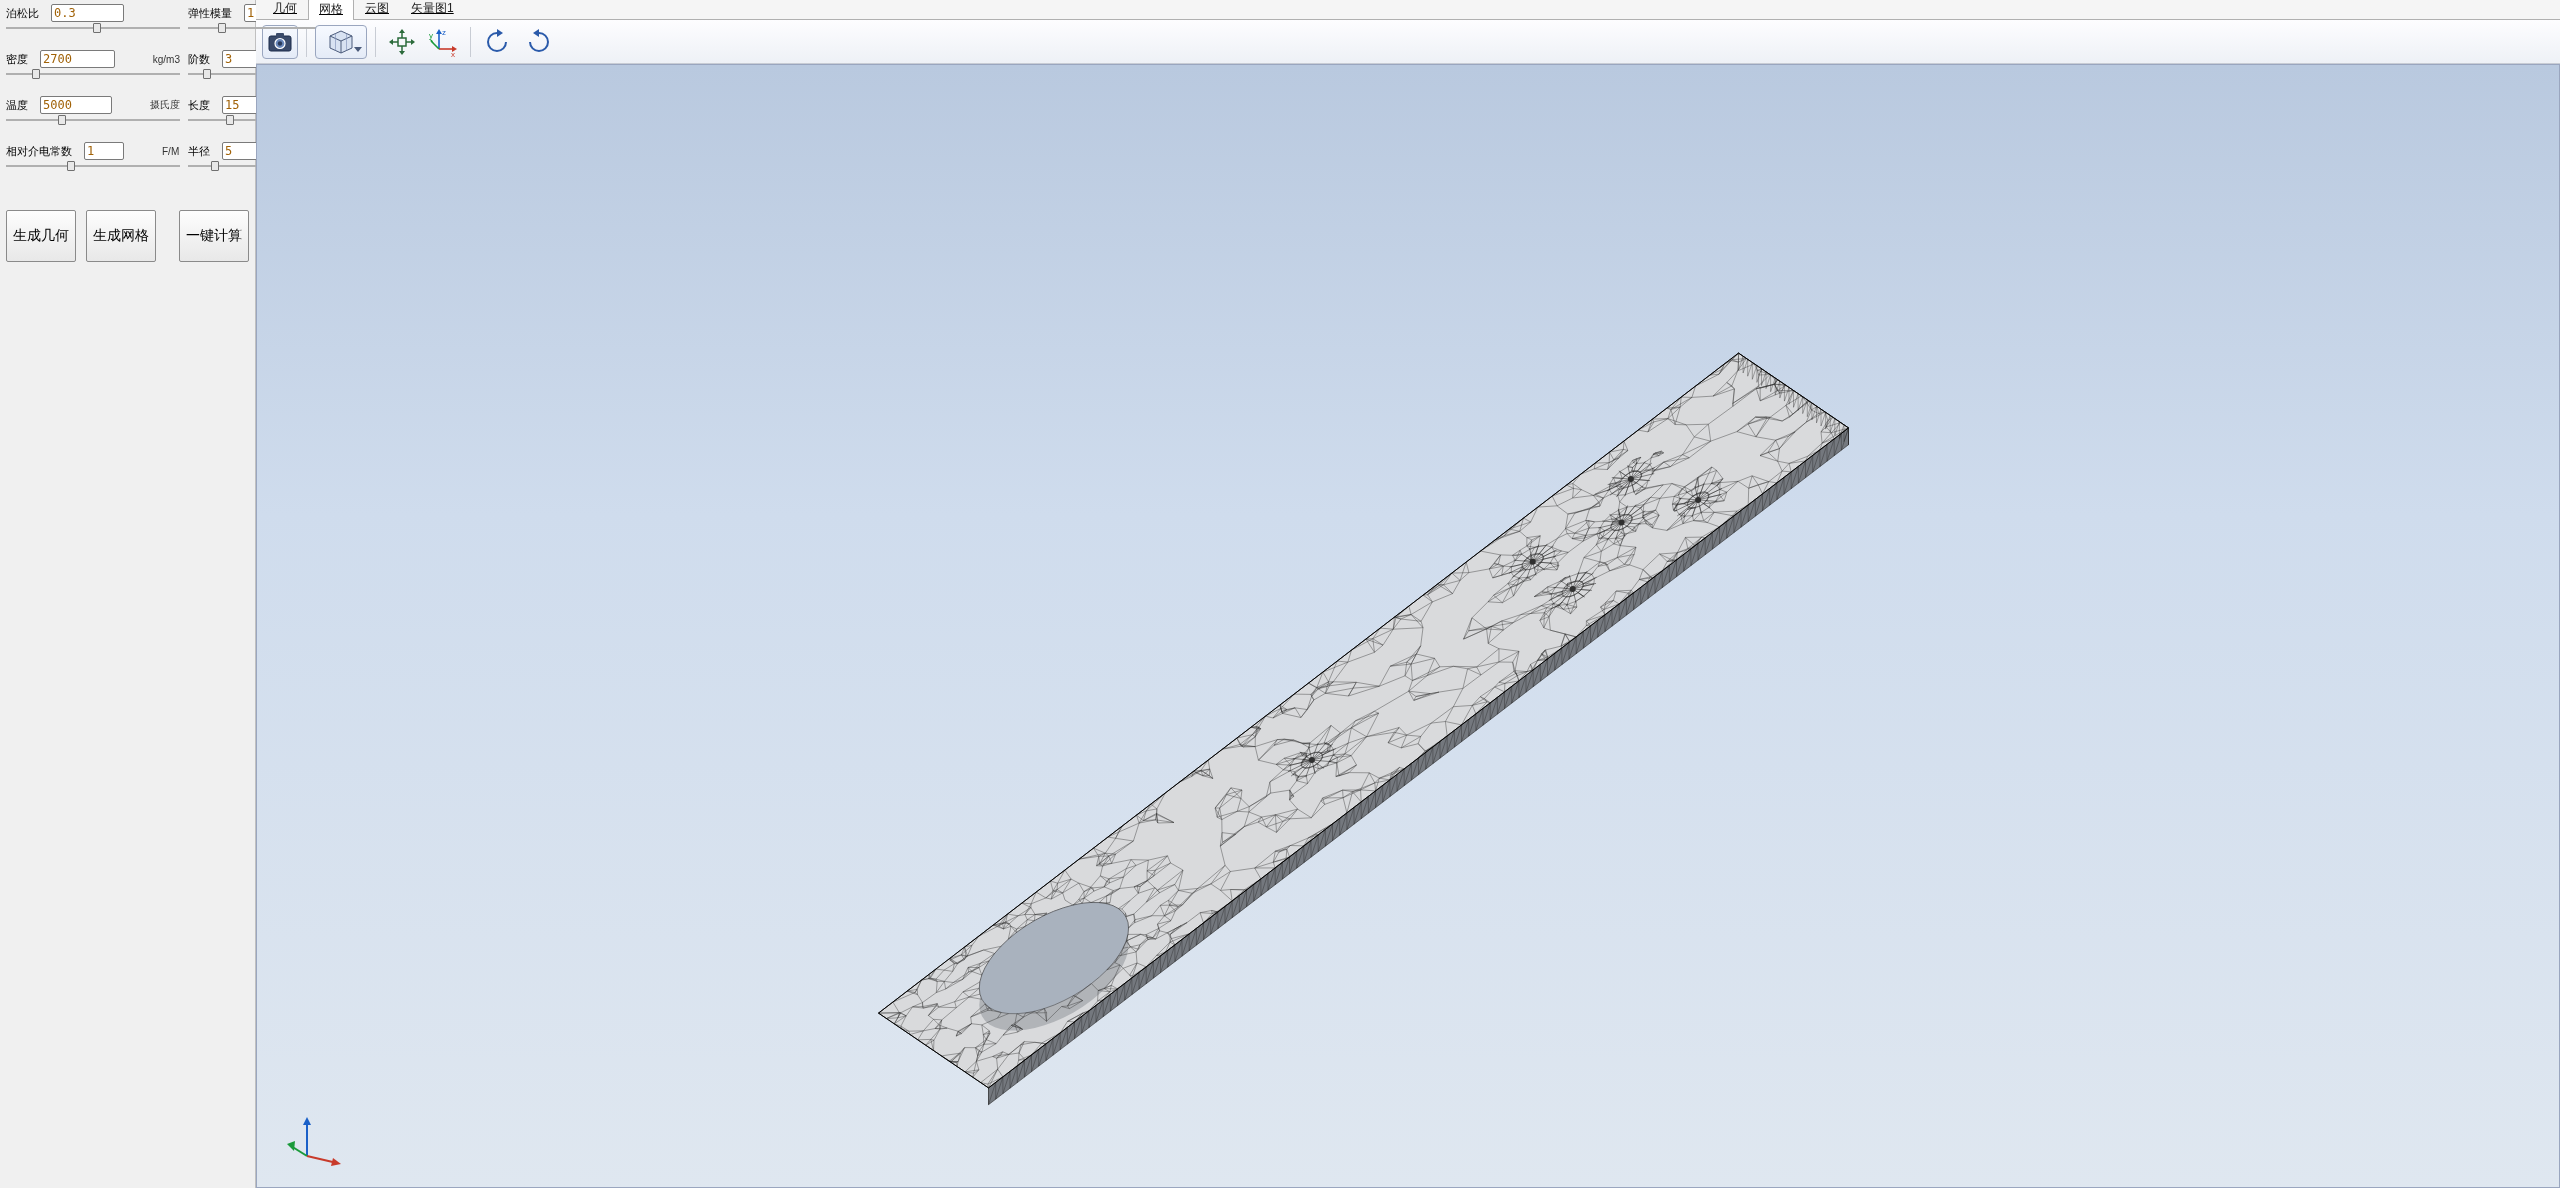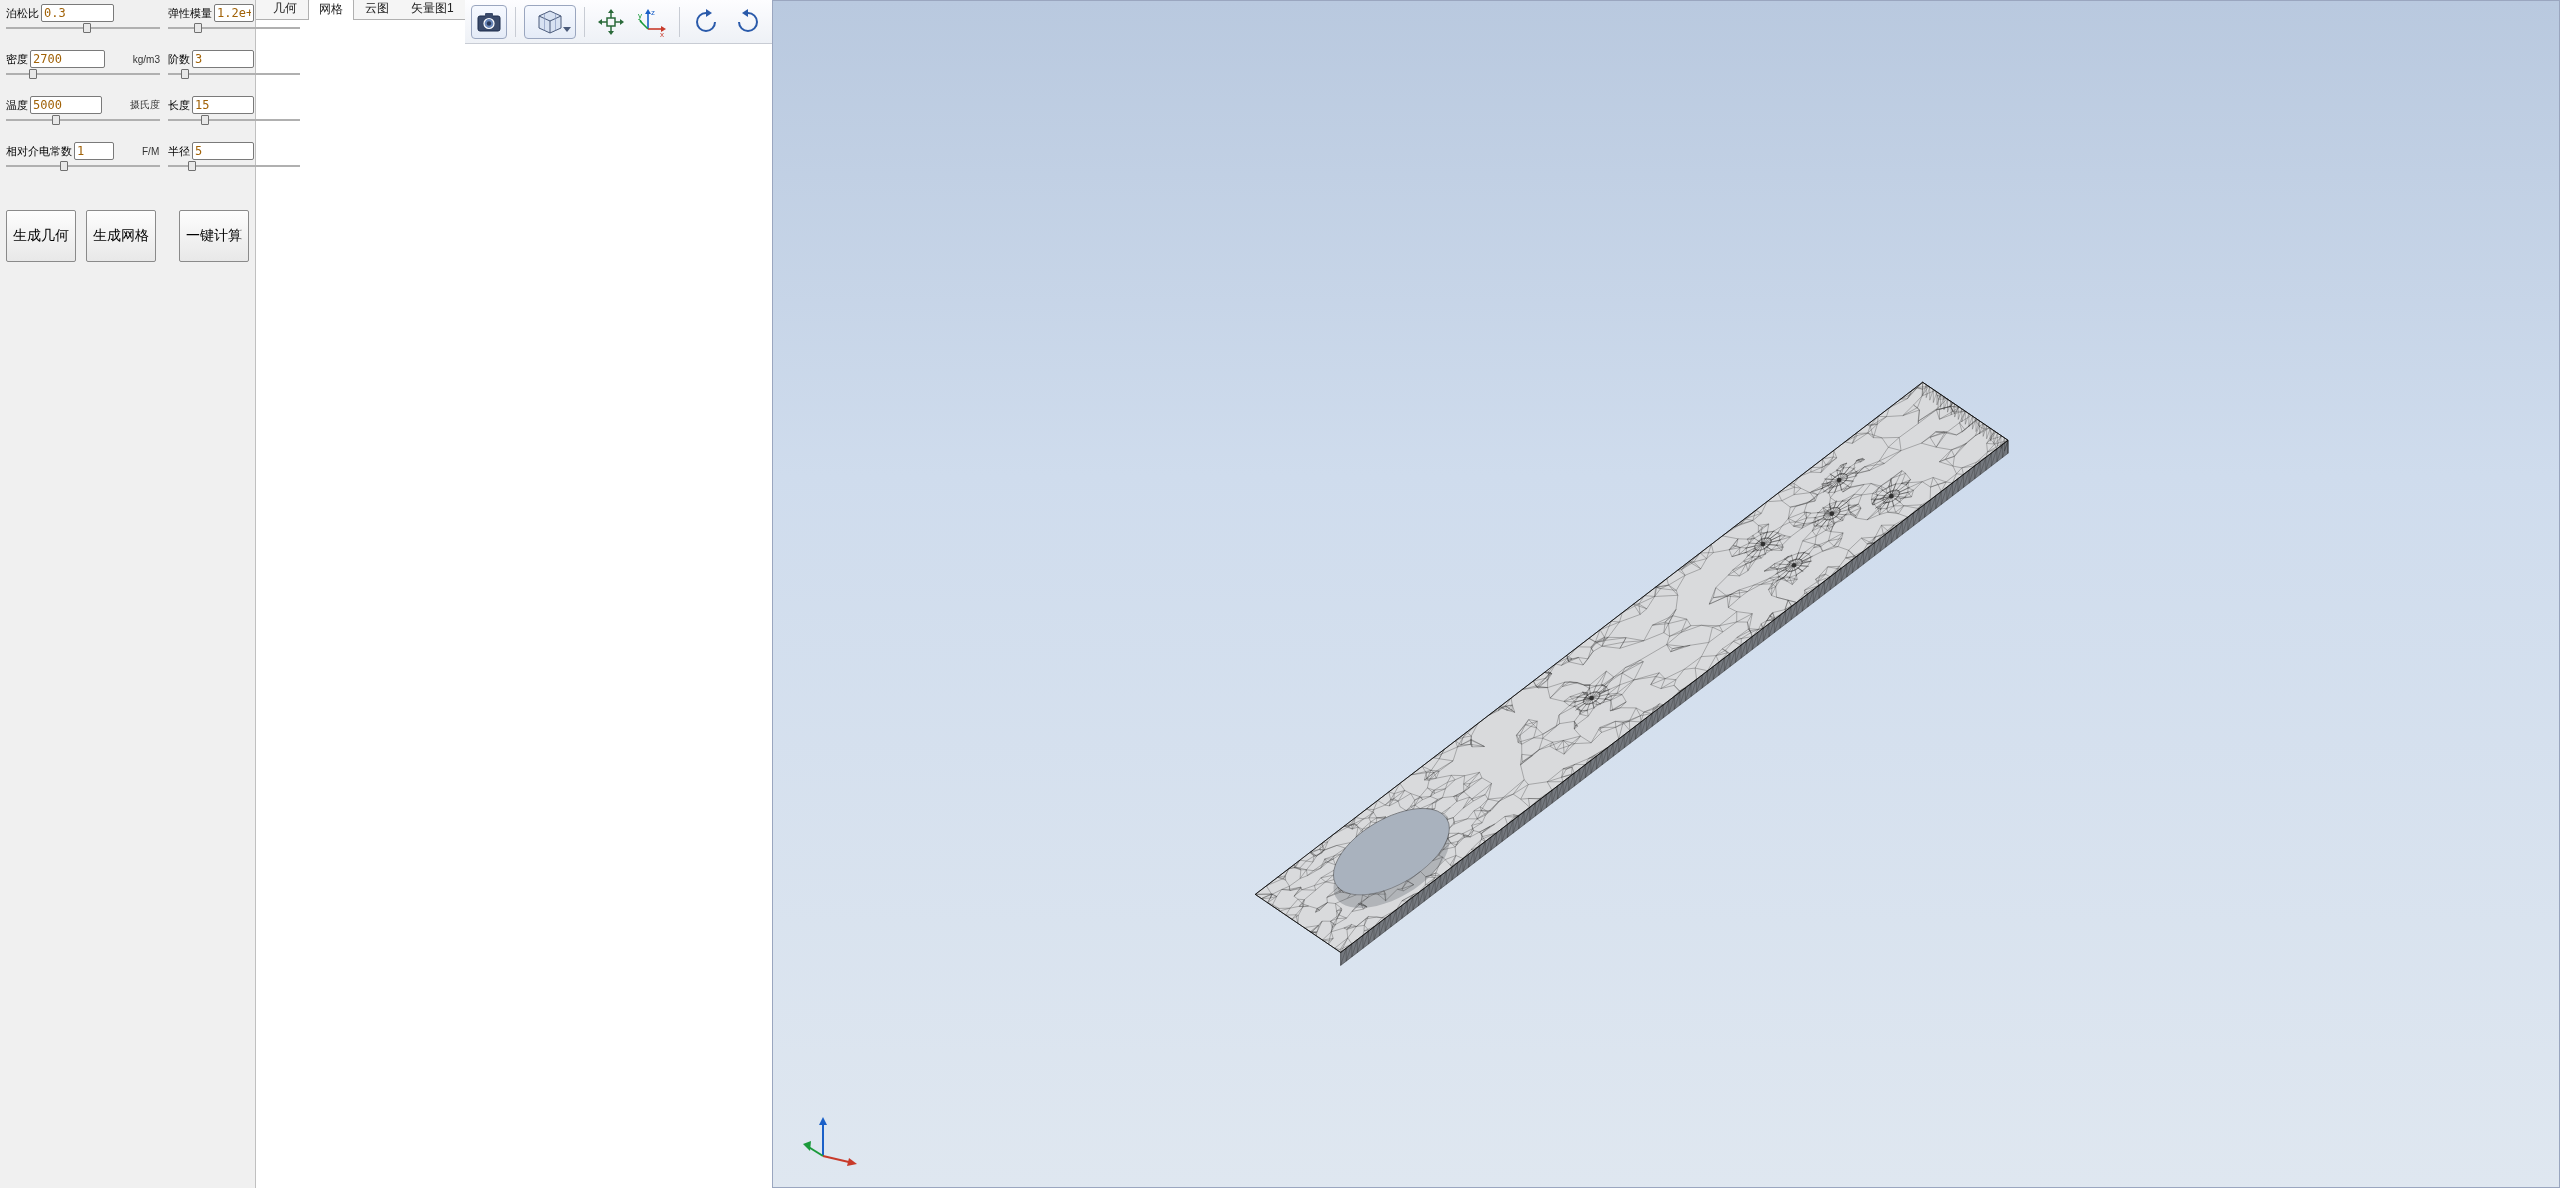--- a/index.html
+++ b/index.html
@@ -16,37 +16,39 @@
   width: 256px;
   height: 100%;
   background: #f0f0f0;
   border-right: 1px solid #c0c0c0;
   padding: 4px 6px;
 }
 .main {
   flex: 1;
   height: 100%;
   display: flex;
+  flex-direction: column;
   background: #fff;
+  text-decoration: underline;
 }
 
 .param-grid {
   display: grid;
   grid-template-columns: 1fr 1fr;
   column-gap: 8px;
   row-gap: 18px;
 }
 .param {
   display: flex;
   flex-direction: column;
 }
 .param-row {
   display: flex;
   align-items: center;
-  gap: 2px;
+  gap: 12px;
 }
 .param-label {
   font-size: 11px;
   white-space: nowrap;
 }
 .param-input {
   flex: 1;
   width: 40px;
   height: 18px;
   border: 1px solid #7a7a7a;

